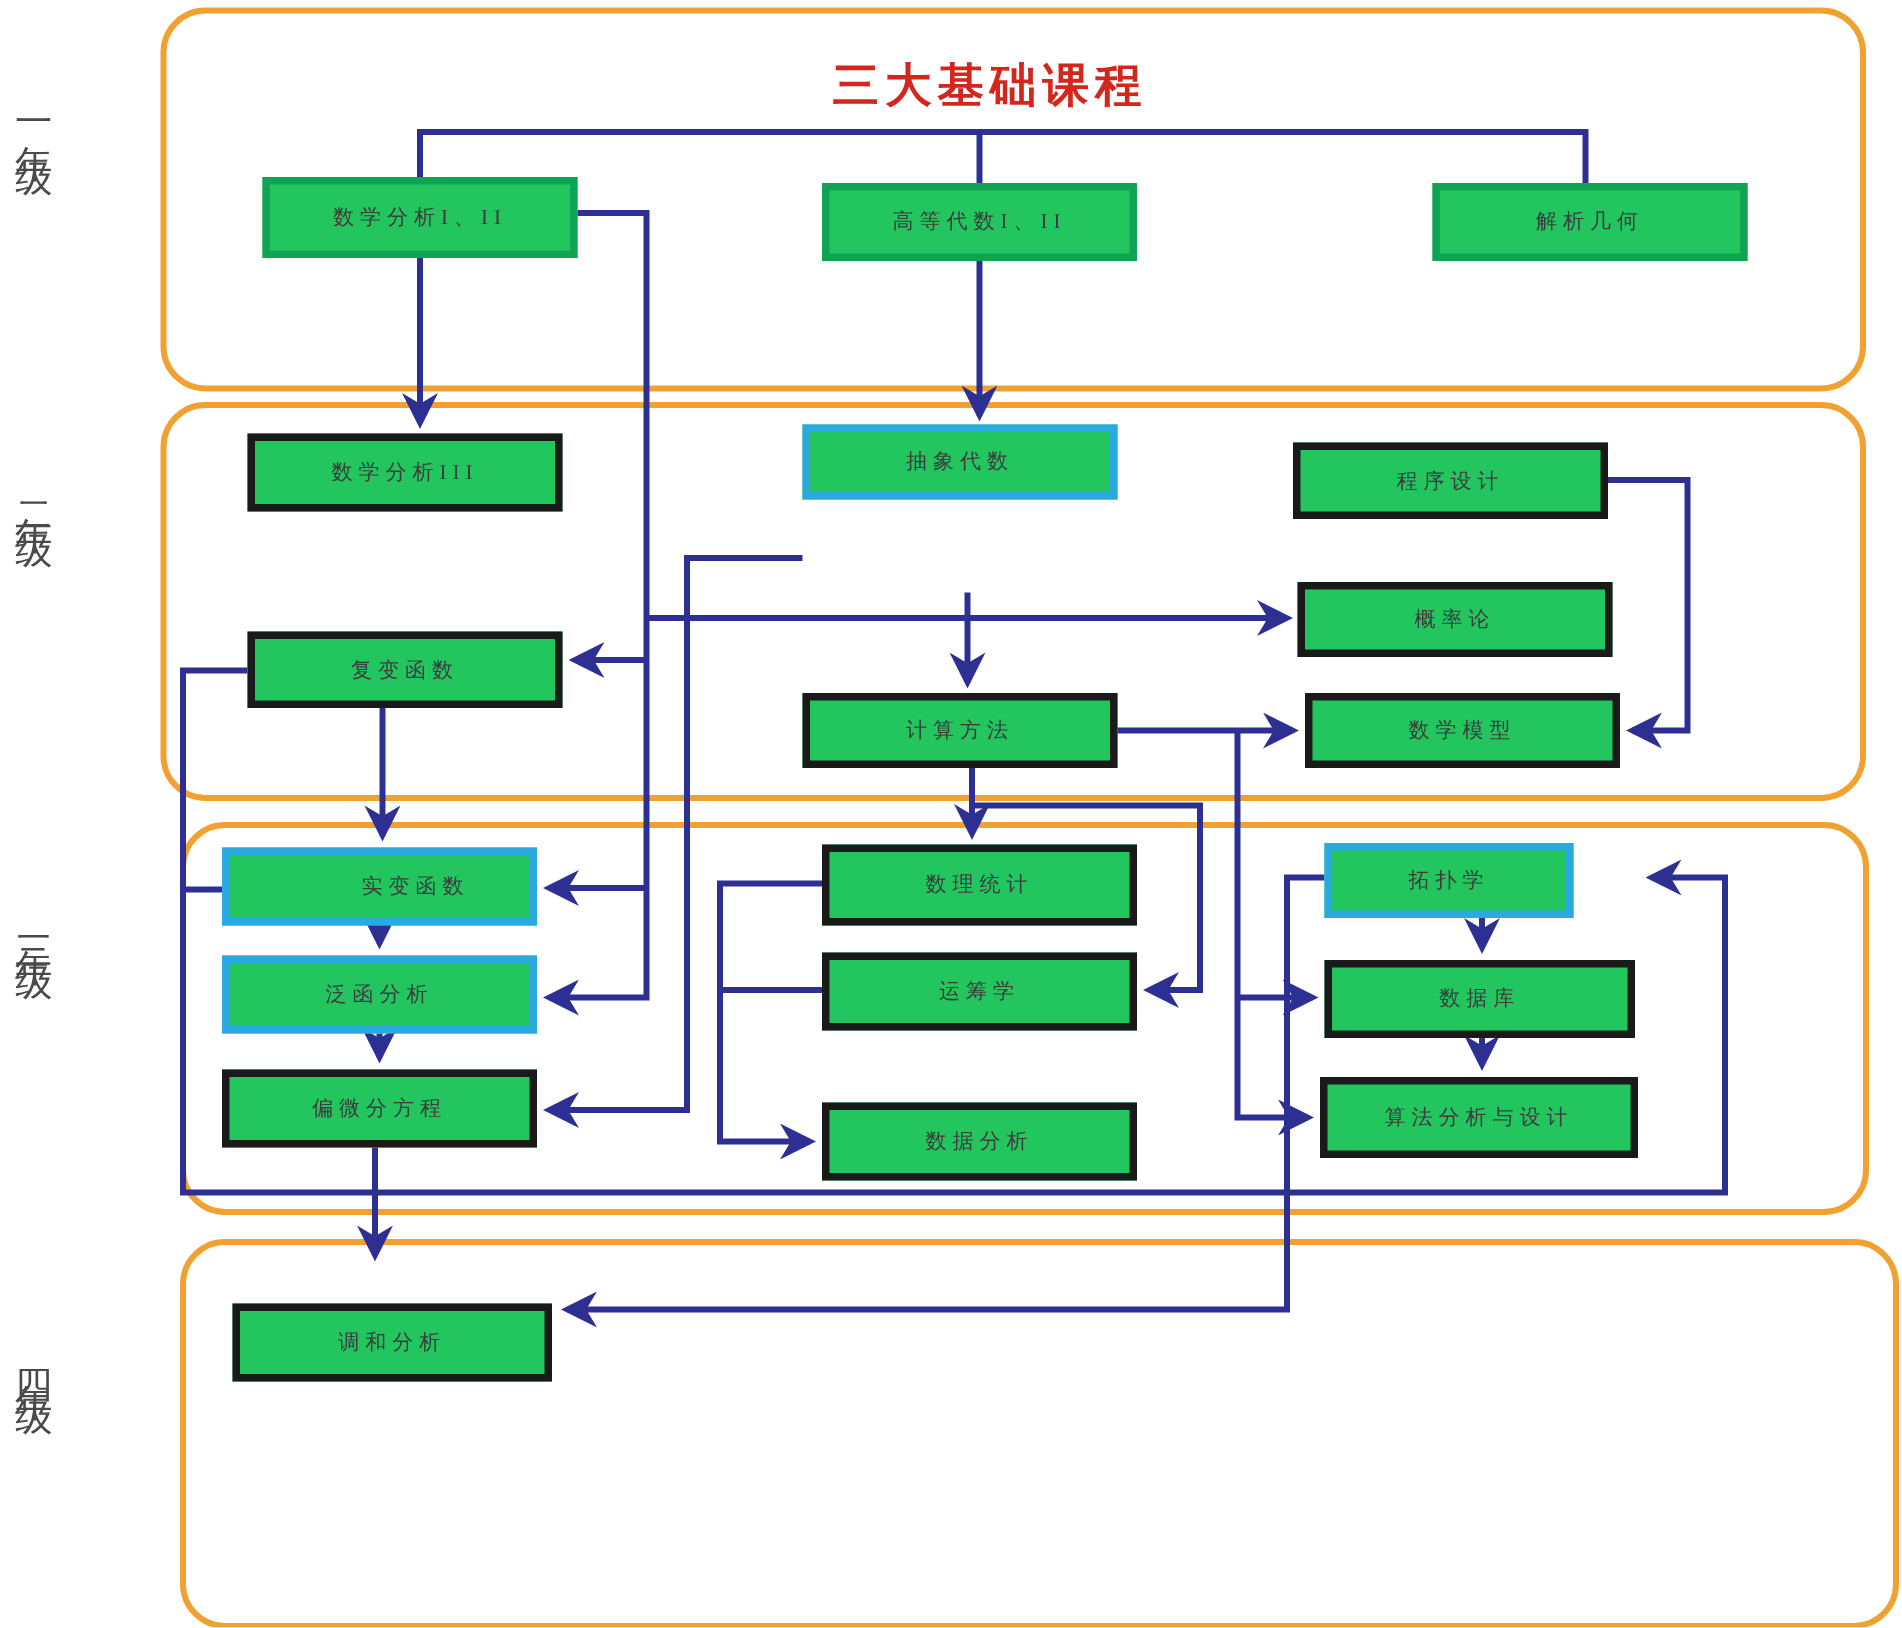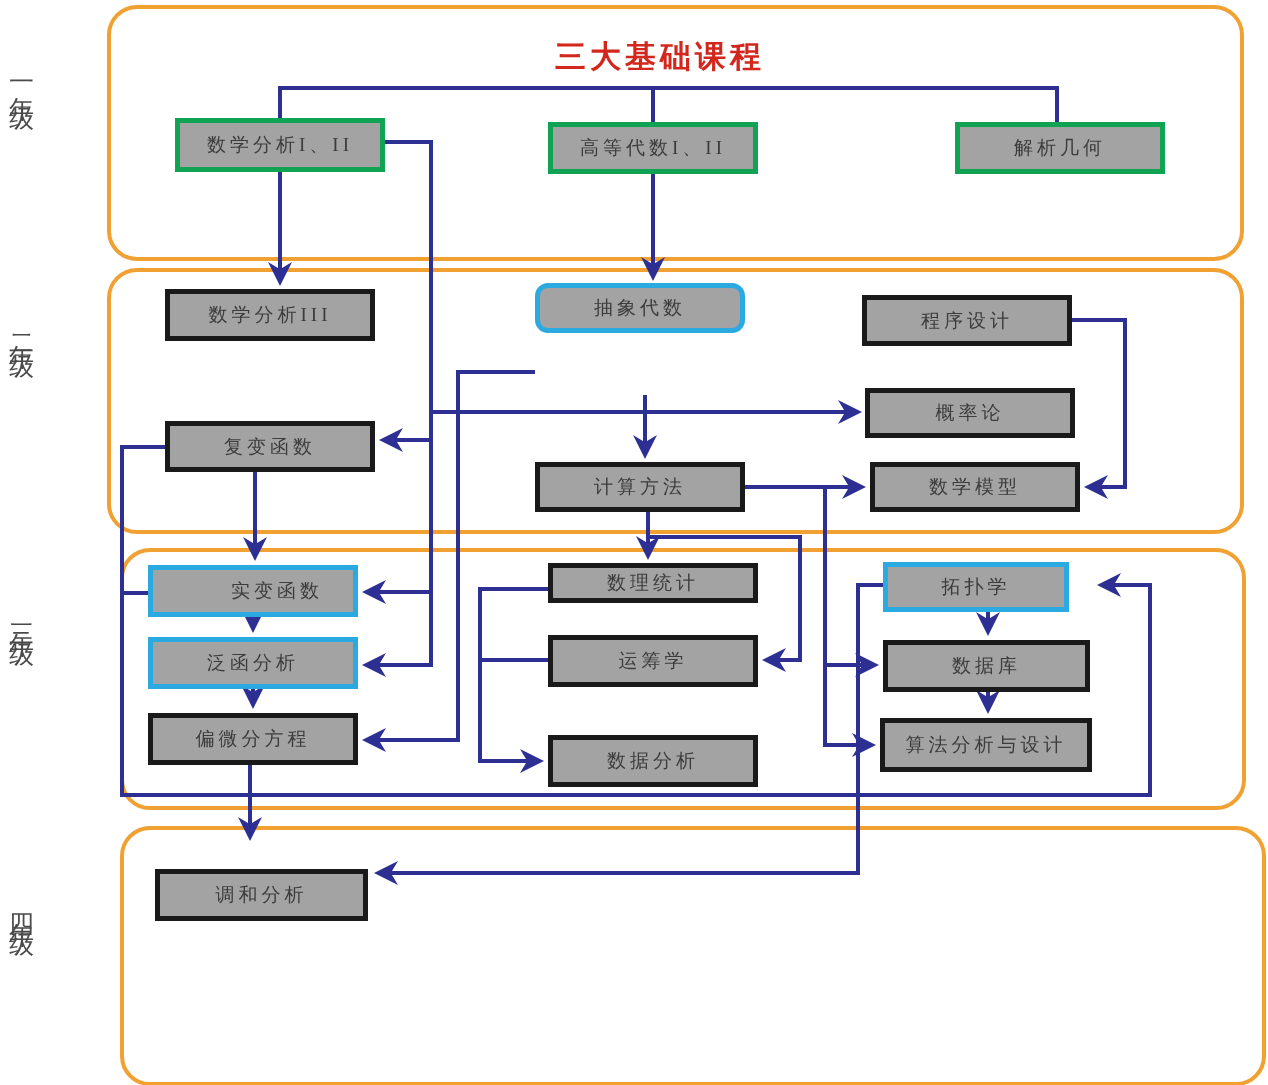--- a/index.html
+++ b/index.html
@@ -14,23 +14,23 @@
   .ylabel{
     position:absolute;writing-mode:vertical-rl;text-orientation:upright;
     font-size:25px;letter-spacing:9px;color:#4a4a4a;z-index:2;line-height:1;
   }
   .title{
     position:absolute;left:430px;top:36px;width:460px;text-align:center;
     font-size:31px;font-weight:bold;color:#D3271D;letter-spacing:4px;z-index:2;
   }
   svg.wires{position:absolute;left:0;top:0;z-index:1;}
   .box{
-    position:absolute;background:#a3a3a3;border:5px solid #1a1a1a;
+    position:absolute;background:#22c55e;border:5px solid #1a1a1a;
     display:flex;align-items:center;justify-content:center;
-    font-size:19px;color:#3c3c3c;letter-spacing:4px;z-index:2;
+    font-size:14px;color:#3c3c3c;letter-spacing:4px;z-index:2;
     box-sizing:border-box;white-space:nowrap;
   }
   .box.green{border-color:#10A353;}
   .box.cyan{border-color:#2BAAE2;}
 </style>
 </head>
 <body>
 
 <div class="stage">
 
@@ -98,32 +98,32 @@
 
       <path d="M883,585 H858 V873 H378" marker-end="url(#ah)"></path>
     </g>
   </svg>
 
   <div class="box green" style="left:175px;top:118px;width:210px;height:54px;">数学分析I、II</div>
   <div class="box green" style="left:548px;top:122px;width:210px;height:52px;">高等代数I、II</div>
   <div class="box green" style="left:955px;top:122px;width:210px;height:52px;">解析几何</div>
 
   <div class="box" style="left:165px;top:289px;width:210px;height:52px;">数学分析III</div>
-  <div class="box cyan" style="left:535px;top:283px;width:210px;height:50px;border-radius:13px;">抽象代数</div>
+  <div class="box cyan" style="left:535px;top:283px;width:210px;height:50px;">抽象代数</div>
   <div class="box" style="left:862px;top:295px;width:210px;height:51px;">程序设计</div>
   <div class="box" style="left:865px;top:388px;width:210px;height:50px;">概率论</div>
   <div class="box" style="left:165px;top:421px;width:210px;height:51px;text-align:right;">复变函数</div>
   <div class="box" style="left:535px;top:462px;width:210px;height:50px;">计算方法</div>
   <div class="box" style="left:870px;top:462px;width:210px;height:50px;">数学模型</div>
 
   <div class="box cyan" style="left:148px;top:565px;width:210px;height:52px;padding-left:48px;">实变函数</div>
   <div class="box cyan" style="left:148px;top:637px;width:210px;height:52px;">泛函分析</div>
   <div class="box" style="left:148px;top:713px;width:210px;height:52px;">偏微分方程</div>
-  <div class="box" style="left:548px;top:563px;width:210px;height:40px;">数理统计</div>
+  <div class="box" style="left:548px;top:563px;width:210px;height:54px;">数理统计</div>
   <div class="box" style="left:548px;top:635px;width:210px;height:52px;">运筹学</div>
   <div class="box" style="left:548px;top:735px;width:210px;height:52px;">数据分析</div>
-  <div class="box cyan" style="left:883px;top:562px;width:186px;height:50px;">拓扑学</div>
+  <div class="box cyan" style="left:883px;top:562px;width:166px;height:50px;">拓扑学</div>
   <div class="box" style="left:883px;top:640px;width:207px;height:52px;">数据库</div>
   <div class="box" style="left:880px;top:718px;width:212px;height:54px;">算法分析与设计</div>
 
   <div class="box" style="left:155px;top:845px;width:213px;height:52px;margin-top:24px;">调和分析</div>
 
 </div>
 
 </body></html>

